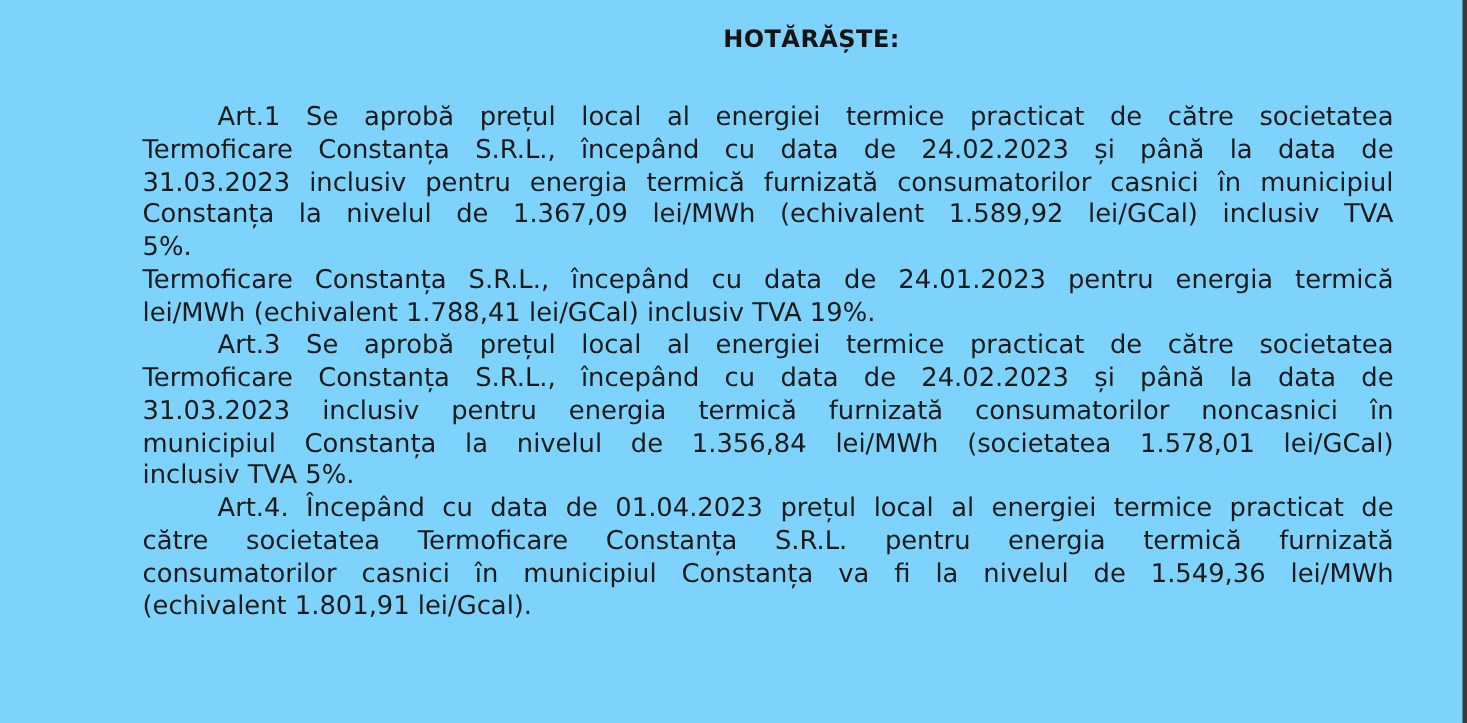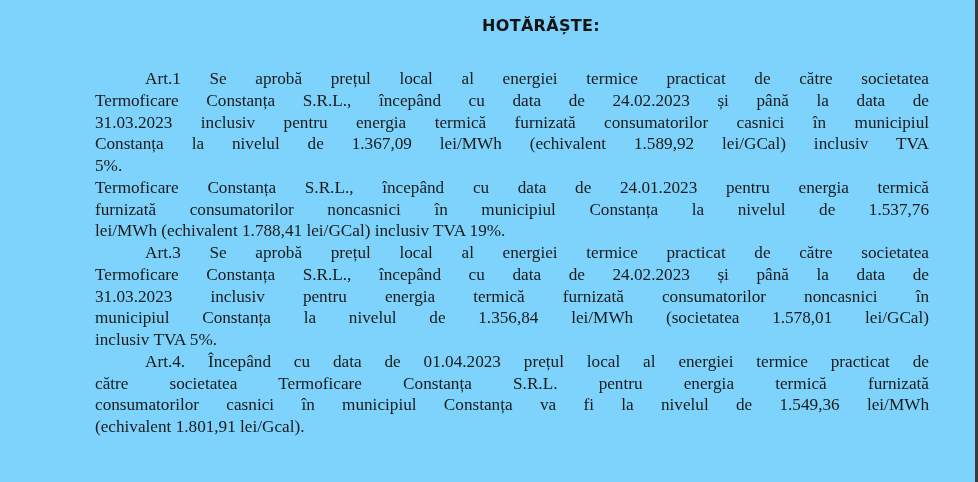--- a/index.html
+++ b/index.html
@@ -49,21 +49,20 @@
       width: 834px;
       font-size: 17.2px;
       line-height: 21.75px;
     }
     .line {
       display: block;
       white-space: nowrap;
       text-align: justify;
       text-align-last: justify;
       height: 21.75px;
-      font-family: Liberation Serif, serif;
     }
     .line.last {
       text-align-last: left;
     }
     .line.indent {
       padding-left: 50px;
     }
   </style>
 </head>
 <body>
@@ -76,21 +75,20 @@
     <div>
       <span class="line indent">Art.1 Se aprobă prețul local al energiei termice practicat de către societatea</span>
       <span class="line">Termoficare Constanța S.R.L., începând cu data de 24.02.2023 și până la data de</span>
       <span class="line">31.03.2023 inclusiv pentru energia termică furnizată consumatorilor casnici în municipiul</span>
       <span class="line">Constanța la nivelul de 1.367,09 lei/MWh (echivalent 1.589,92 lei/GCal) inclusiv TVA</span>
       <span class="line last">5%.</span>
     </div>
 
     <div>
       <span class="line">Termoficare Constanța S.R.L., începând cu data de  24.01.2023 pentru energia termică</span>
-      <span class="line">furnizată consumatorilor noncasnici în municipiul Constanța la nivelul de 1.537,76</span>
       <span class="line last">lei/MWh (echivalent 1.788,41 lei/GCal) inclusiv TVA 19%.</span>
     </div>
 
     <div>
       <span class="line indent">Art.3 Se aprobă prețul local al energiei termice practicat de către societatea</span>
       <span class="line">Termoficare Constanța S.R.L., începând cu data de  24.02.2023 și până la data de</span>
       <span class="line">31.03.2023 inclusiv pentru energia termică furnizată consumatorilor noncasnici în</span>
       <span class="line">municipiul Constanța la nivelul de 1.356,84 lei/MWh (societatea 1.578,01 lei/GCal)</span>
       <span class="line last">inclusiv TVA 5%.</span>
     </div>

